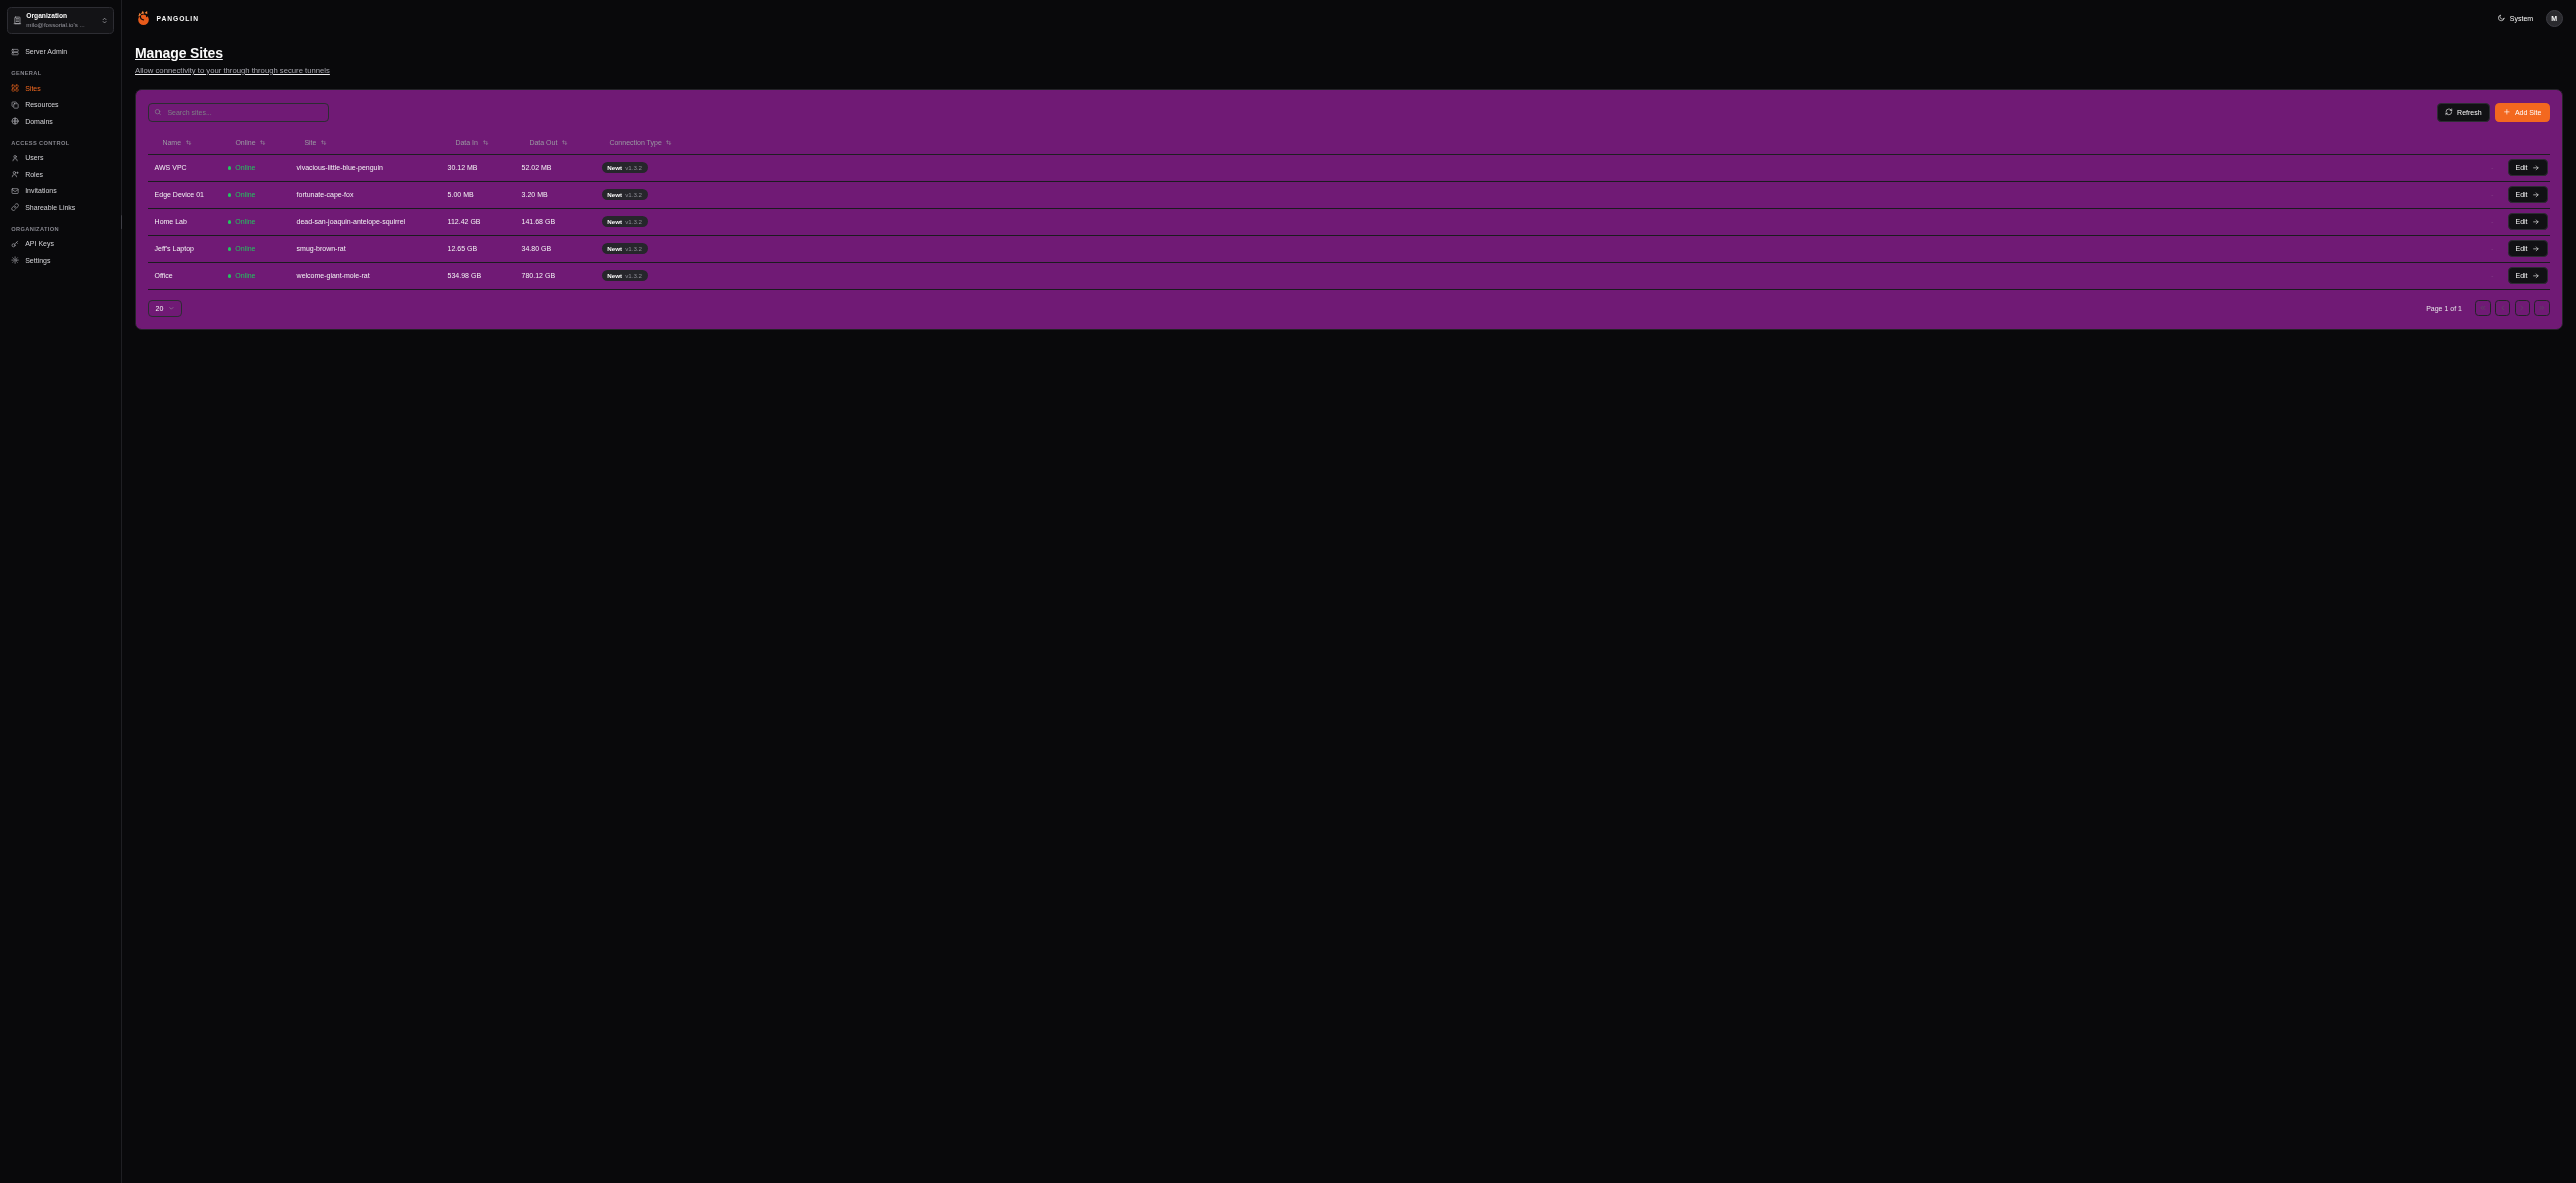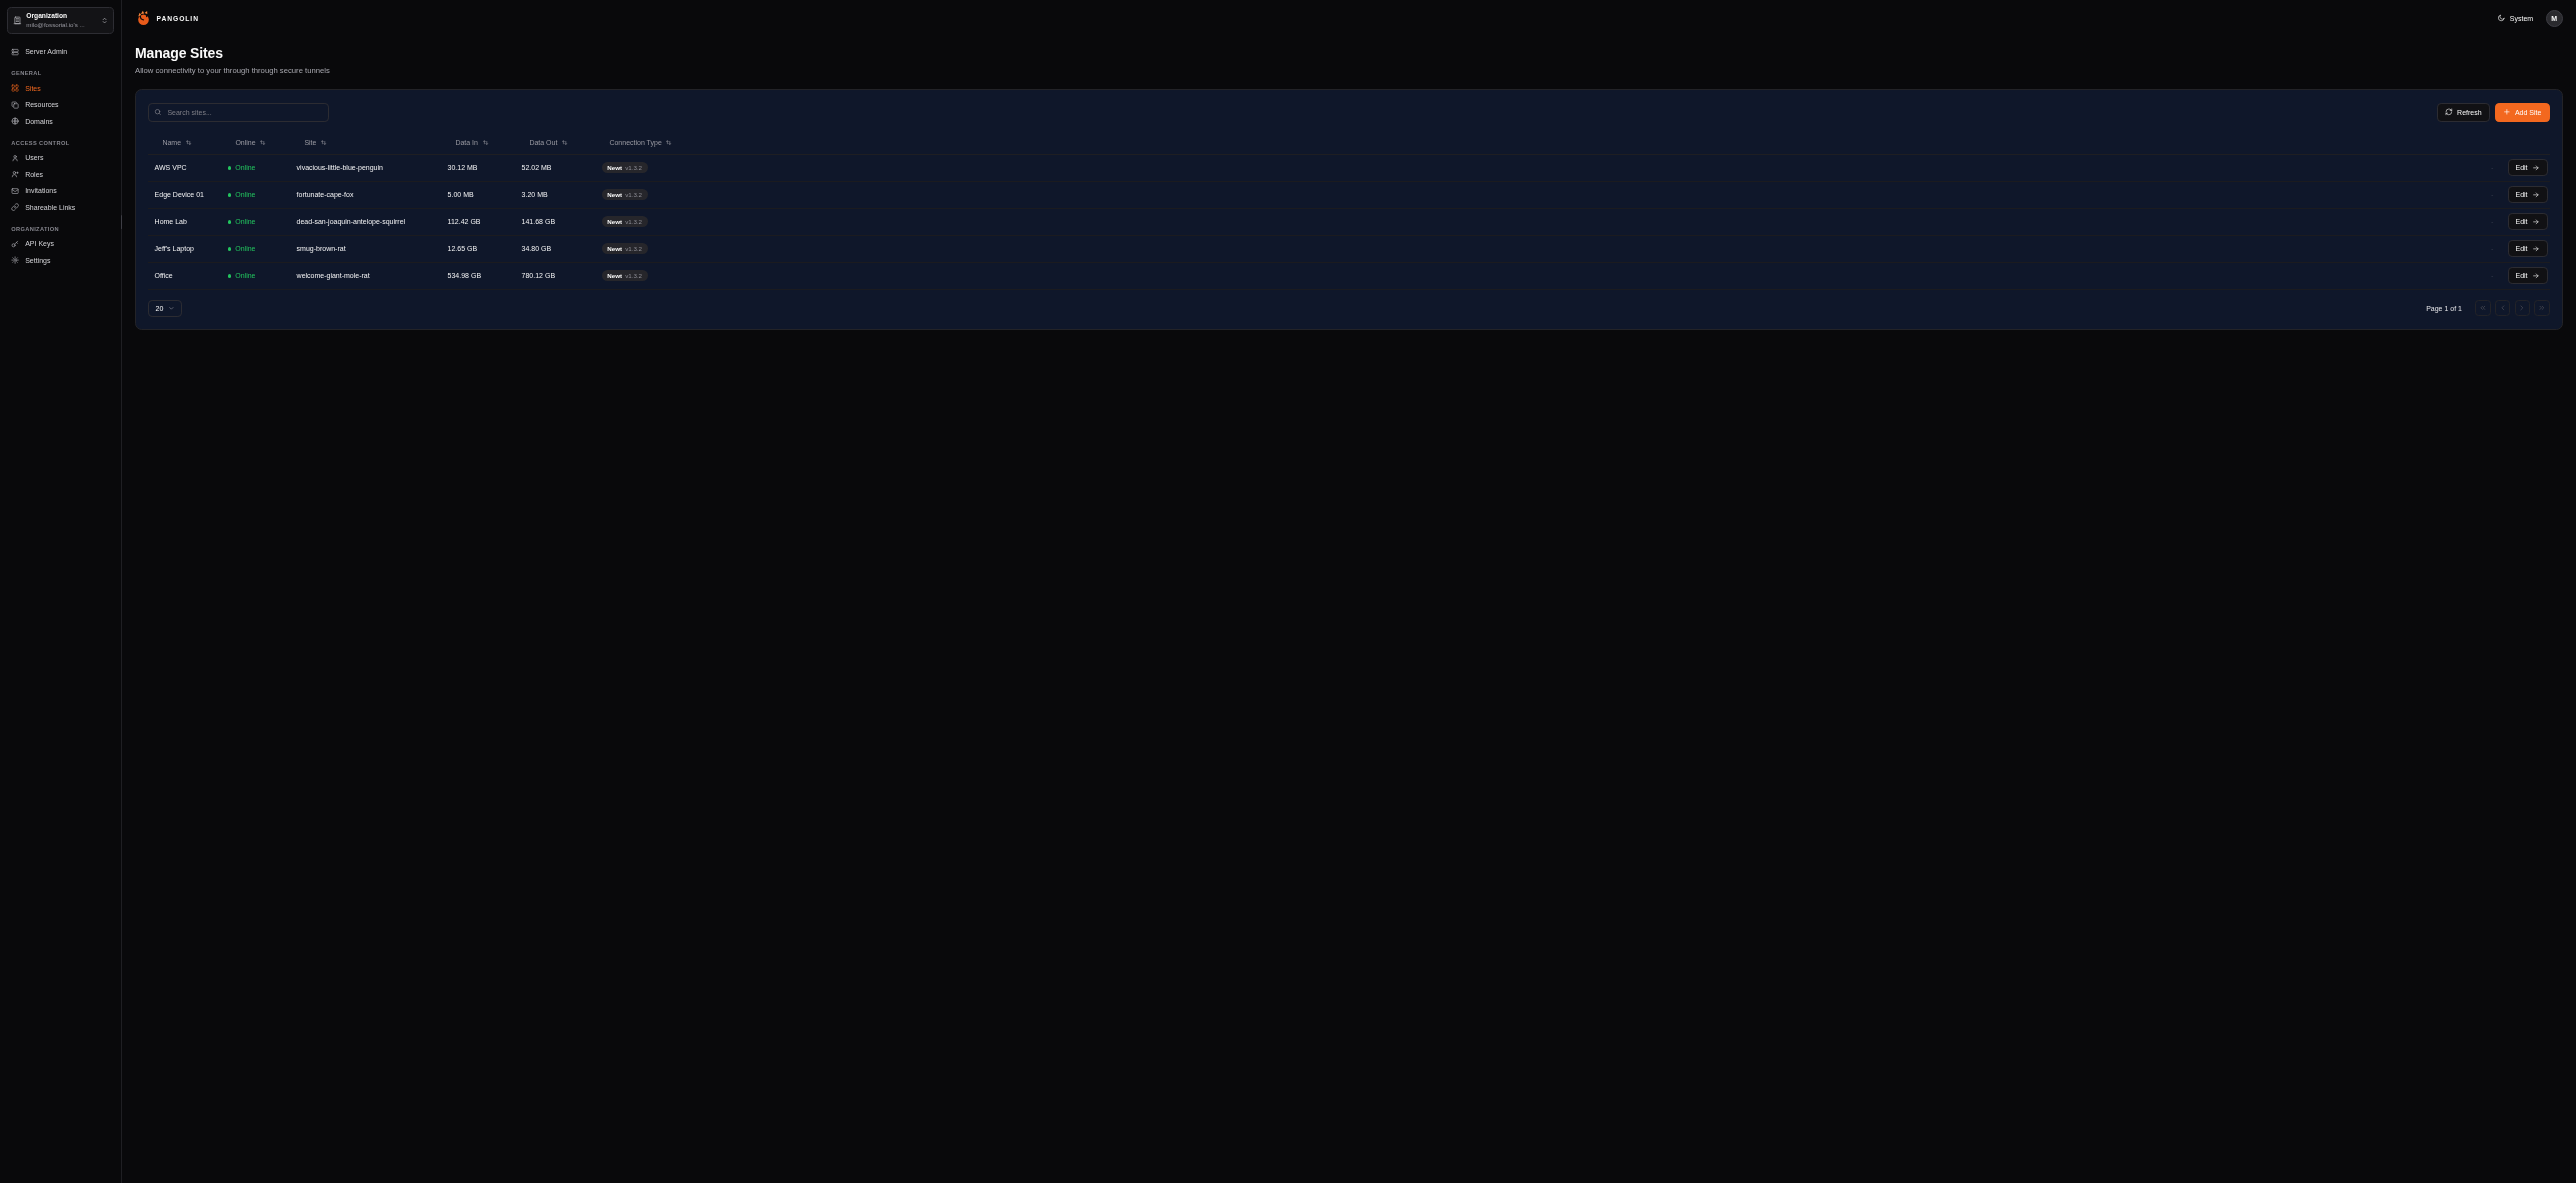--- a/index.html
+++ b/index.html
@@ -65,27 +65,27 @@
     background:none;border:none;color:#fafafa;
     font-size:7px;font-weight:500;font-family:inherit;cursor:pointer;padding:0;
   }
   .avatar{
     width:17.5px;height:17.5px;border-radius:50%;
     background:#2a2a2e;border:0.5px solid #3d3d44;
     display:flex;align-items:center;justify-content:center;
     font-size:7px;font-weight:600;color:#fafafa;cursor:pointer;
   }
 
-  .page-head{margin:8.2px 0 14.4px;}
+  .page-head{margin:8.2px 0 14.4px;text-decoration:underline;}
   .page-title{font-size:14px;font-weight:700;margin:0 0 4.6px;letter-spacing:-.01em;color:#fafafa;}
   .page-subtitle{font-size:7.7px;color:#a7a7ae;margin:0;}
 
   
   .card{
-    border:0.5px solid #232327;background:#0f172a;
+    border:0.5px solid #232327;background:#701a75;
     border-radius:6.7px;padding:12.4px;margin-bottom:25px;
   }
   .card-toolbar{display:flex;align-items:center;justify-content:space-between;margin-bottom:10.3px;}
   .search{position:relative;width:181px;}
   .search input{
     width:100%;height:19px;
     background:transparent;border:0.5px solid #2c2c32;border-radius:4.1px;
     color:#e4e4e7;padding:0 6.2px 0 18px;
     font-size:7px;font-family:inherit;outline:none;
   }

